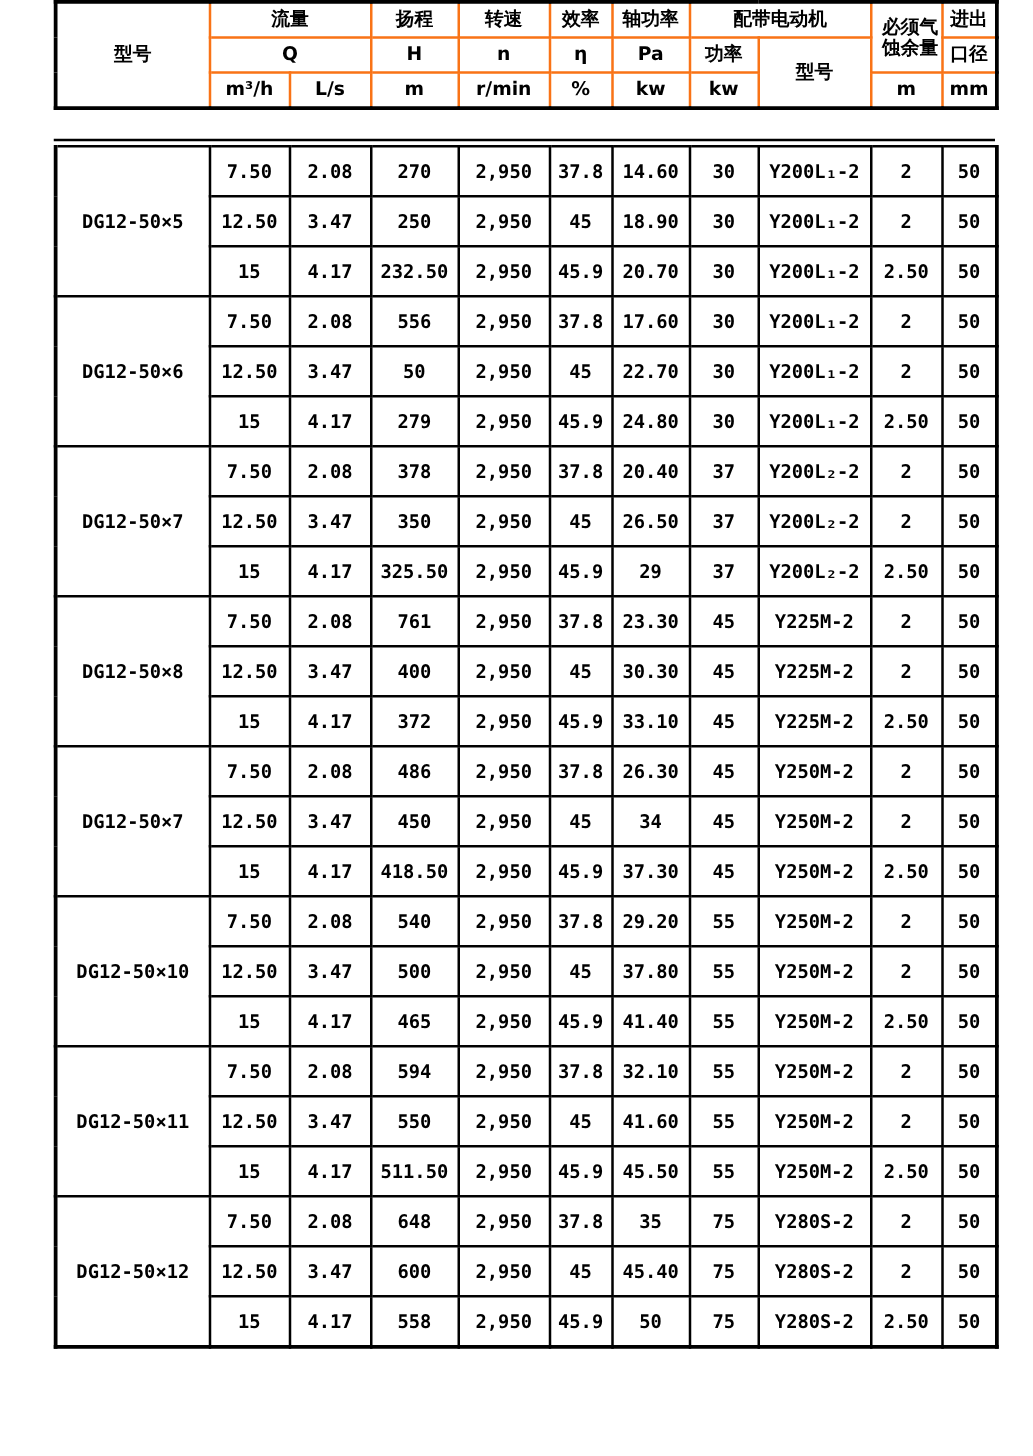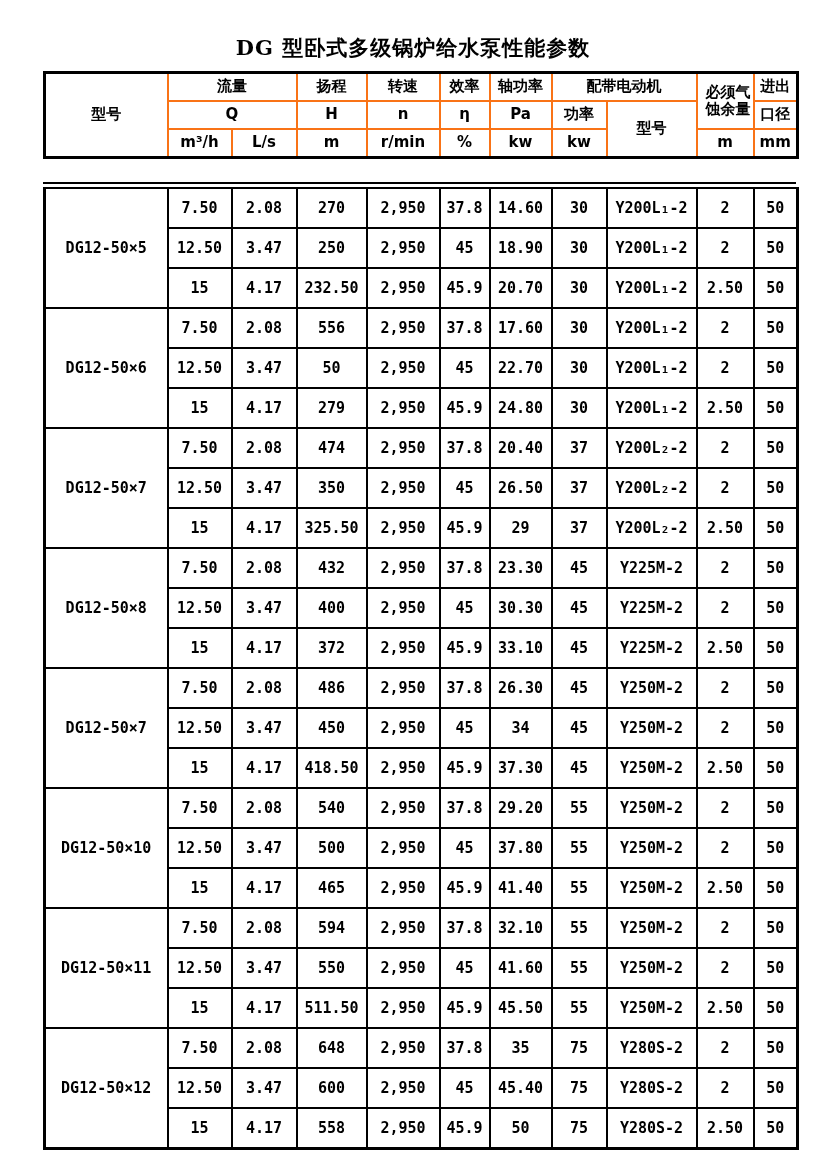--- a/index.html
+++ b/index.html
@@ -64,21 +64,20 @@
     font-family: "DejaVu Sans Mono", "DejaVu Sans", "Liberation Mono", monospace;
     font-size: 15px;
     font-weight: 700;
     white-space: nowrap;
   }
 </style>
 </head>
 <body>
 
 <div class="page">
-  <h1 class="title">DG 型卧式多级锅炉给水泵性能参数</h1>
 
   <div class="content">
 
     <table class="head-table">
       <colgroup>
         <col style="width:123px">
           <col style="width:64px">
           <col style="width:65px">
         <col style="width:70px">
           <col style="width:73px">
@@ -213,21 +212,21 @@
             <td>24.80</td>
             <td>30</td>
             <td>Y200L₁-2</td>
             <td>2.50</td>
             <td>50</td>
           </tr>
           <tr>
             <td rowspan="3">DG12-50×7</td>
             <td>7.50</td>
             <td>2.08</td>
-            <td>474</td>
+            <td>378</td>
             <td>2,950</td>
             <td>37.8</td>
             <td>20.40</td>
             <td>37</td>
             <td>Y200L₂-2</td>
             <td>2</td>
             <td>50</td>
           </tr>
           <tr>
             <td>12.50</td>
@@ -250,21 +249,21 @@
             <td>29</td>
             <td>37</td>
             <td>Y200L₂-2</td>
             <td>2.50</td>
             <td>50</td>
           </tr>
           <tr>
             <td rowspan="3">DG12-50×8</td>
             <td>7.50</td>
             <td>2.08</td>
-            <td>432</td>
+            <td>761</td>
             <td>2,950</td>
             <td>37.8</td>
             <td>23.30</td>
             <td>45</td>
             <td>Y225M-2</td>
             <td>2</td>
             <td>50</td>
           </tr>
           <tr>
             <td>12.50</td>

